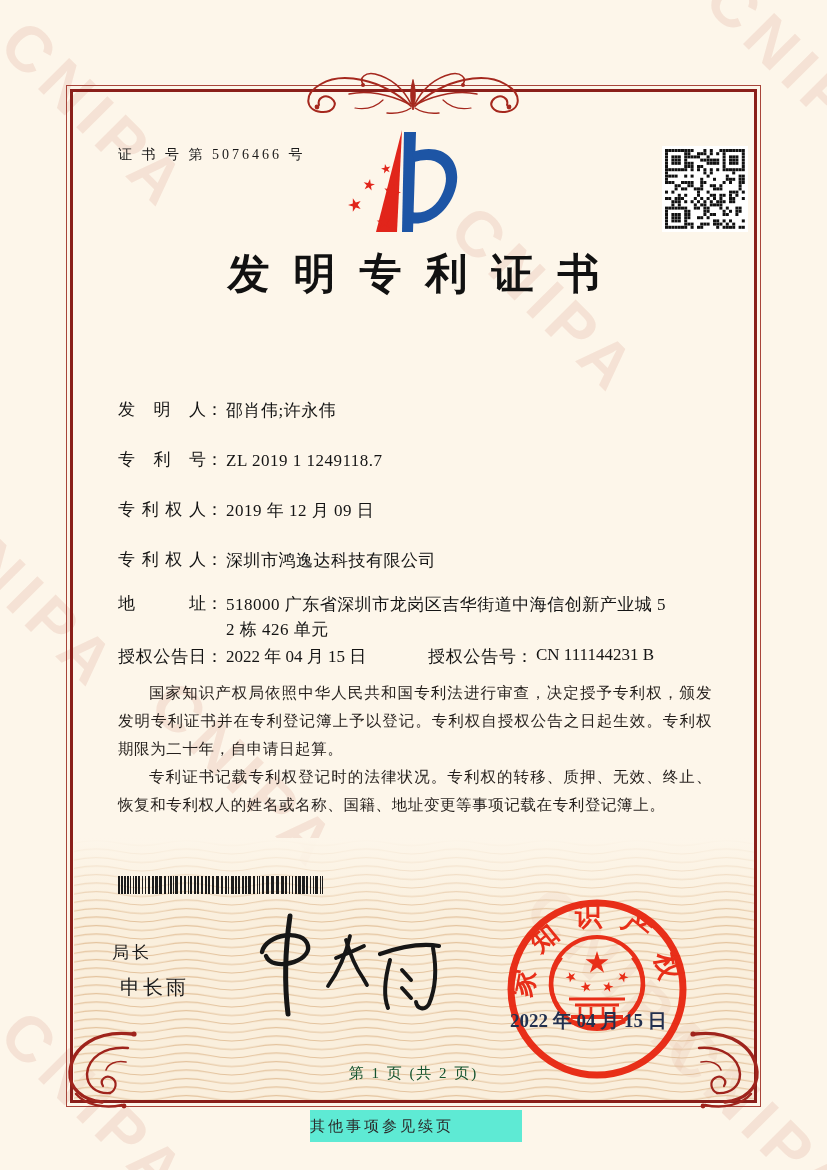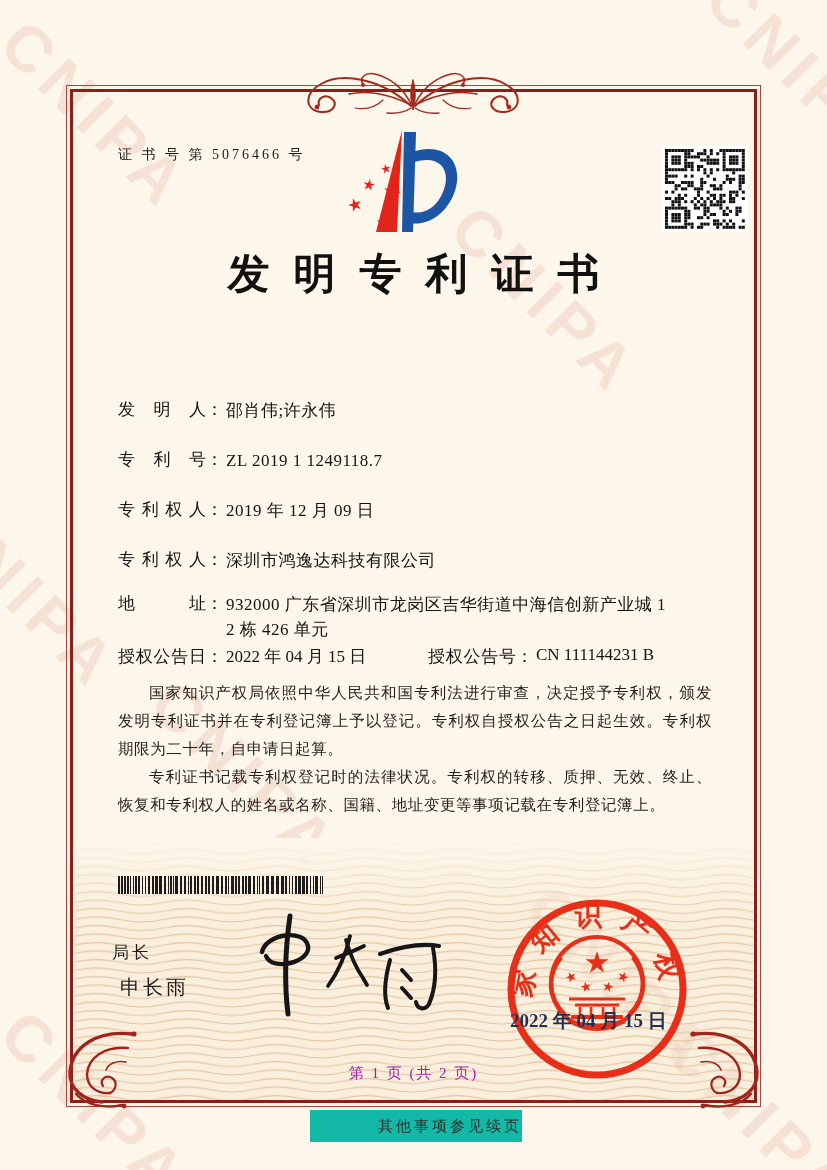--- a/index.html
+++ b/index.html
@@ -48,23 +48,23 @@
                     font-size:17px; color:#1d1d1d; letter-spacing:3px; }
   .director-name  { position:absolute; left:120px; top:974px; font-family:"Liberation Sans","DejaVu Sans",sans-serif;
                     font-size:20px; color:#1d1d1d; letter-spacing:3px; }
   .signature { position:absolute; left:232px; top:910px; }
 
   .seal { position:absolute; left:504px; top:896px; opacity:0.95; }
   .seal-date { position:absolute; left:510px; top:1008px; width:170px; font-size:19px; font-weight:bold;
                color:#22304f; letter-spacing:0px; white-space:nowrap; }
 
   .page-indicator { position:absolute; left:70px; top:1064px; width:687px; text-align:center;
-                    font-size:15px; color:#a21caf; letter-spacing:2px; }
-  .footer-note { position:absolute; left:310px; top:1110px; width:212px; height:32px; background:#14b8a6;
-                 text-align:right; line-height:32px; font-size:15px; color:#2b2b2b; letter-spacing:3px; }
+                    font-size:15px; color:#14532d; letter-spacing:2px; }
+  .footer-note { position:absolute; left:310px; top:1110px; width:212px; height:32px; background:#5eead4;
+                 text-align:left; line-height:32px; font-size:15px; color:#2b2b2b; letter-spacing:3px; }
 
   .orn-top { position:absolute; left:263px; top:60px; }
   .orn-bl  { position:absolute; left:56px;  top:1026px; }
   .orn-br  { position:absolute; left:687px; top:1026px; }
 </style>
 </head>
 <body>
 
 <div class="page">
 
@@ -456,21 +456,21 @@
   <div class="row" style="top:448px">
     <span class="lbl">专利号</span><span class="colon">：</span><span class="val">ZL 2019 1 1249118.7</span>
   </div>
   <div class="row" style="top:498px">
     <span class="lbl">专利权人</span><span class="colon">：</span><span class="val">2019 年 12 月 09 日</span>
   </div>
   <div class="row" style="top:548px">
     <span class="lbl">专利权人</span><span class="colon">：</span><span class="val">深圳市鸿逸达科技有限公司</span>
   </div>
   <div class="row" style="top:592px">
-    <span class="lbl">地址</span><span class="colon">：</span><span class="val"><span>932000 广东省深圳市龙岗区吉华街道中海信创新产业城 1</span><br><span>2 栋 426 单元</span></span>
+    <span class="lbl">地址</span><span class="colon">：</span><span class="val"><span>518000 广东省深圳市龙岗区吉华街道中海信创新产业城 5</span><br><span>2 栋 426 单元</span></span>
   </div>
   <div class="row" style="top:645px">
     <span class="lbl">授权公告日</span><span class="colon">：</span><span>2022 年 04 月 15 日</span>
     <span class="pair2">
       <span class="lbl">授权公告号</span><span class="colon">：</span><span>CN 111144231 B</span>
     </span>
   </div>
 
   <div class="paras">
     <p>国家知识产权局依照中华人民共和国专利法进行审查，决定授予专利权，颁发发明专利证书并在专利登记簿上予以登记。专利权自授权公告之日起生效。专利权期限为二十年，自申请日起算。</p>

